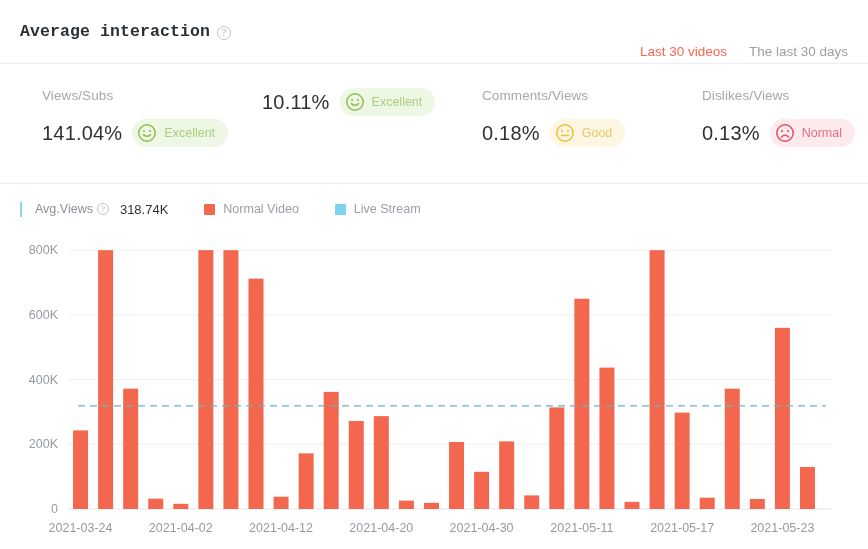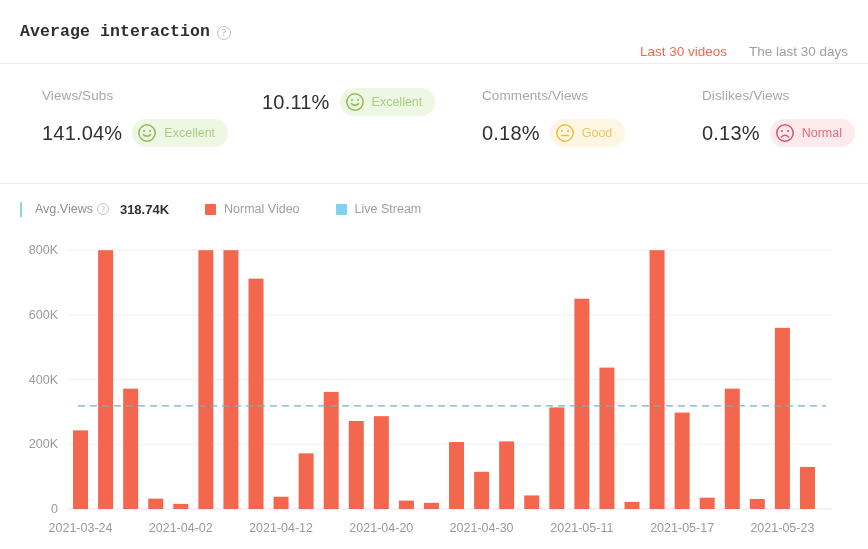--- a/index.html
+++ b/index.html
@@ -67,21 +67,21 @@
   }
   .legend-tick { width: 2px; height: 15px; background:#8ed3e8; margin-right: 13px; }
   .legend-avg { display:flex; align-items:center; gap:4px; }
   .legend-avg-label { color:#8a9096; }
   .avg-help {
     width: 12px; height: 12px; border-radius:50%;
     border: 1px solid #c2c6cb; color:#aeb3b9;
     font-size: 9px; line-height:10px; text-align:center; display:inline-block;
     font-family:"Liberation Serif", serif;
   }
-  .legend-avg-value { color:#303133; font-weight:700; font-size:13px; margin-left:7px; }
+  .legend-avg-value { color:#303133; font-weight:400; font-size:13px; margin-left:7px; }
   .legend-item { display:flex; align-items:center; gap:8px; margin-left: 36px; }
   .legend-swatch { width: 11px; height: 11px; border-radius:1px; }
 
   
   .chart-wrap { position: relative; width: 868px; height: 330px; }
   .chart-svg { display:block; }
   .axis-label { font-family:"Liberation Sans", sans-serif; font-size: 12.5px; fill:#959ba1; }
   .ylabel { text-anchor: end; }
   .xlabel { text-anchor: middle; }
 </style>

